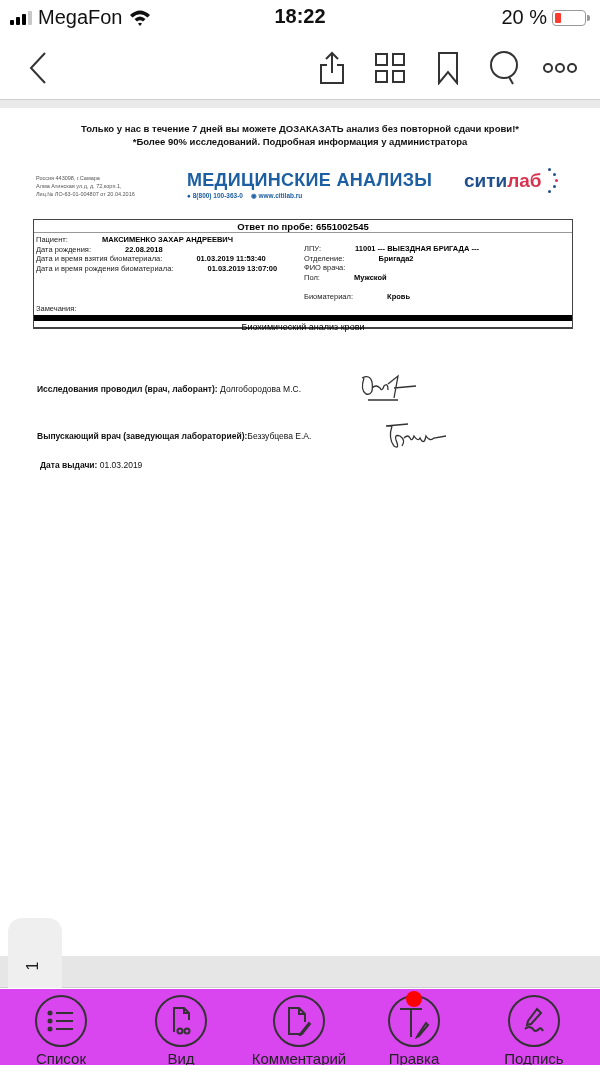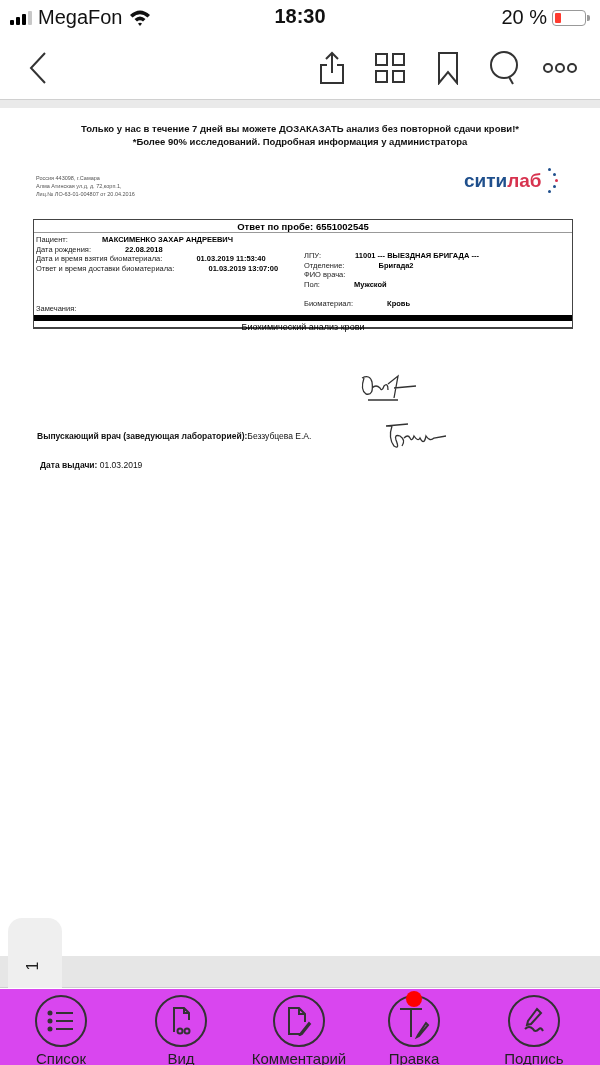--- a/index.html
+++ b/index.html
@@ -37,21 +37,21 @@
   .logo { position: absolute; top: 58px; left: 464px; display: flex; align-items: center; }
   .logo-a { font-size: 19px; font-weight: bold; color: #1f4f8c; }
   .logo-b { font-size: 19px; font-weight: bold; color: #d7334f; }
   .logo-dots { position: relative; width: 12px; height: 30px; margin-left: 4px; }
   .logo-dots i { position: absolute; width: 3px; height: 3px; border-radius: 50%; background: #1f4f8c; }
 
   .report { position: absolute; top: 111px; left: 33px; width: 540px; border: 1px solid #444; font-size: 7.5px; }
   .report-head { text-align: center; font-weight: bold; font-size: 9.5px; height: 13px; line-height: 13px; border-bottom: 1px solid #999; }
   .info { position: relative; height: 82px; }
   .info-left { position: absolute; left: 2px; top: 2px; line-height: 9.5px; }
-  .info-right { position: absolute; left: 270px; top: 18px; line-height: 9.5px; }
+  .info-right { position: absolute; left: 270px; top: 11px; line-height: 9.5px; }
   .lbl { color: #222; }
   .val { font-weight: bold; padding-left: 32px; }
   .remarks { position: absolute; left: 2px; top: 71px; color: #222; }
 
   .analysis-title { text-align: center; font-size: 9px; height: 13px; line-height: 12px; border-top: 6px solid #000000; border-bottom: 1px solid #444; }
   .res-table { width: 100%; border-collapse: collapse; font-size: 7.5px; }
   .res-table th, .res-table td { border: 1px solid #444; height: 12px; padding: 0 2px; }
   .res-table th { font-weight: bold; text-align: center; }
   .res-table td.c { text-align: center; }
   .res-table tr:first-child th { border-top: none; }
@@ -89,21 +89,21 @@
           <span style="height:11px"></span>
           <span class="off" style="height:14px"></span>
       </div>
       <span class="carrier">MegaFon</span>
       <svg class="wifi" viewBox="0 0 22 18">
         <path d="M1 6 Q11 -3 21 6 L18.5 8.5 Q11 2 3.5 8.5 Z" fill="#111"></path>
         <path d="M5.5 10 Q11 5 16.5 10 L14 12.5 Q11 10 8 12.5 Z" fill="#111"></path>
         <path d="M9 14.5 Q11 13 13 14.5 L11 17 Z" fill="#111"></path>
       </svg>
     </div>
-    <div class="sb-time">18:30</div>
+    <div class="sb-time">18:22</div>
     <div class="sb-right">
       <span class="batt-pct">20 %</span>
       <div class="battery">
           <div class="lvl"></div>
           <div class="nub"></div>
         </div>
     </div>
   </div>
 
   <div class="nav-bar">
@@ -151,55 +151,65 @@
       <div>Только у нас в течение 7 дней вы можете ДОЗАКАЗАТЬ анализ без повторной сдачи крови!*</div>
       <div>*Более 90% исследований. Подробная информация у администратора</div>
     </div>
 
     <div class="addr">
       <div>Россия 443098, г.Самара</div>
       <div>Алма Атинская ул.д, д. 72,корп.1,</div>
       <div>Лиц.№ ЛО-63-01-004807 от 20.04.2016</div>
     </div>
 
+    <div class="brand">
+      <div class="brand-title">МЕДИЦИНСКИЕ АНАЛИЗЫ</div>
+      <div class="brand-sub">
+        <span>● <span>8(800) 100-363-0</span></span>
+        <span>◉ <span>www.citilab.ru</span></span>
+      </div>
+    </div>
 
     <div class="logo">
       <span class="logo-a">сити</span>
         <span class="logo-b">лаб</span>
       <div class="logo-dots">
         <i style="left:2px;top:2px"></i>
           <i style="left:7px;top:7px"></i>
           <i style="left:9px;top:13px;background:#d7334f"></i>
           <i style="left:7px;top:19px"></i>
           <i style="left:2px;top:24px"></i>
       </div>
     </div>
 
     <div class="report">
       <div class="report-head">Ответ по пробе: 6551002545</div>
       <div class="info">
         <div class="info-left">
           <div><span class="lbl">Пациент:</span> <span class="val">МАКСИМЕНКО  ЗАХАР  АНДРЕЕВИЧ</span></div>
           <div><span class="lbl">Дата рождения:</span> <span class="val">22.08.2018</span></div>
           <div><span class="lbl">Дата и время взятия биоматериала:</span> <span class="val">01.03.2019 11:53:40</span></div>
-          <div><span class="lbl">Ответ и время доставки биоматериала:</span> <span class="val">01.03.2019 13:07:00</span></div>
+          <div><span class="lbl">Дата и время рождения биоматериала:</span> <span class="val">01.03.2019 13:07:00</span></div>
         </div>
         <div class="info-right">
           <div><span class="lbl">ЛПУ:</span> <span class="val">11001 --- ВЫЕЗДНАЯ БРИГАДА ---</span></div>
           <div><span class="lbl">Отделение:</span> <span class="val">Бригада2</span></div>
           <div><span class="lbl">ФИО врача:</span> <span class="val"></span></div>
           <div><span class="lbl">Пол:</span> <span class="val">Мужской</span></div>
           <div style="height:9.5px"></div>
           <div><span class="lbl">Биоматериал:</span> <span class="val">Кровь</span></div>
         </div>
         <div class="remarks">Замечания:</div>
       </div>
       <div class="analysis-title">Биохимический анализ крови</div>
     </div>
 
+    <div class="sign-row" style="top:276px">
+      <b>Исследования проводил (врач, лаборант):</b> <span>Долгобородова М.С.</span>
+    </div>
     <div class="signature" style="top:262px;left:358px">
       <svg width="60" height="36" viewBox="0 0 60 36">
           <path d="M6 8 Q2 20 8 24 Q16 26 14 12 Q12 4 4 8 M14 18 Q18 14 22 18 Q24 22 26 16 Q30 12 30 20 M30 14 L40 6 L36 28 M36 18 L58 16 M10 30 L40 30"></path>
         </svg>
     </div>
 
     <div class="sign-row" style="top:323px">
       <b>Выпускающий врач (заведующая лабораторией):</b><span>Беззубцева Е.А.</span>
     </div>
     <div class="signature" style="top:312px;left:378px">

